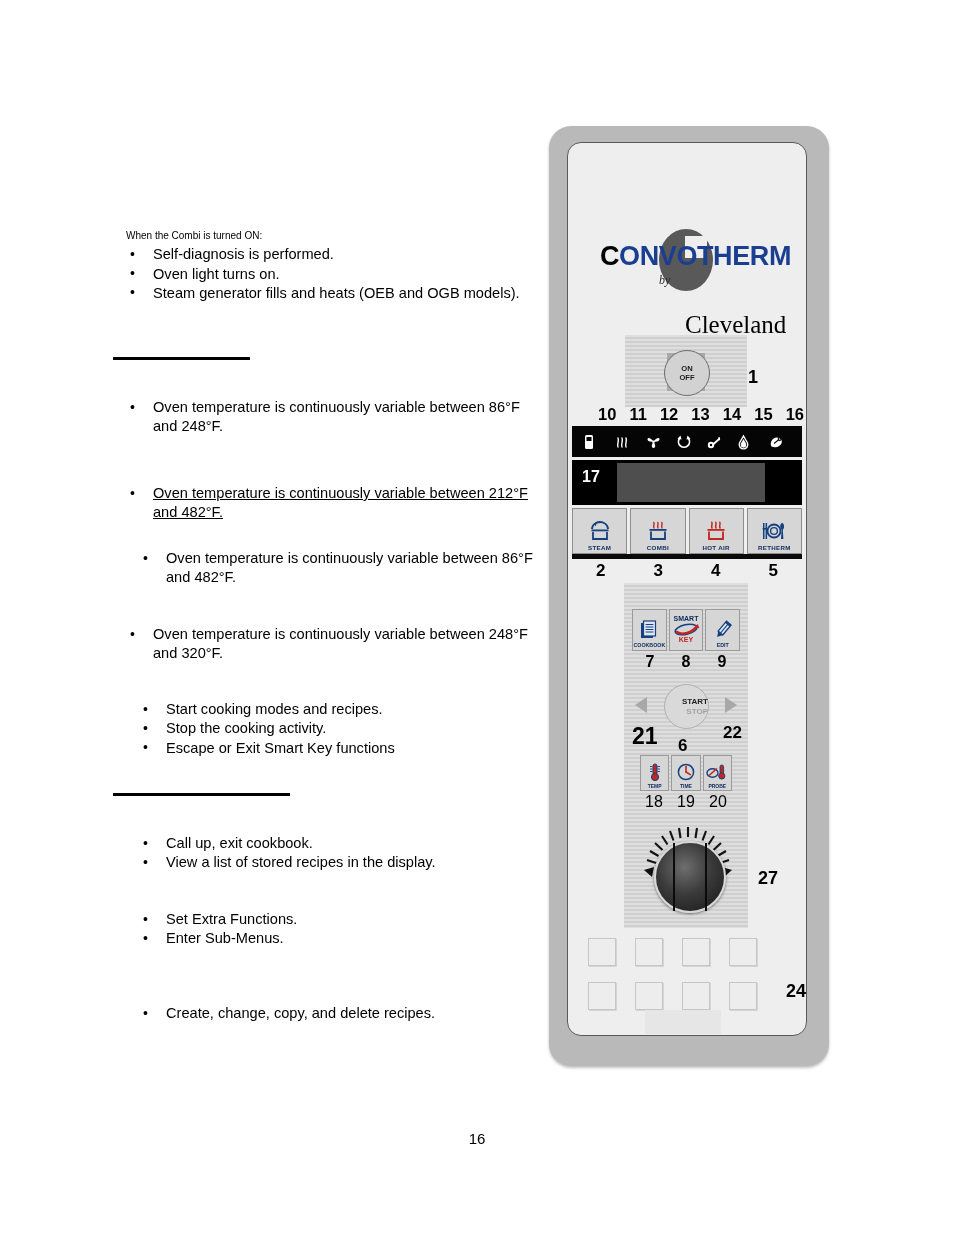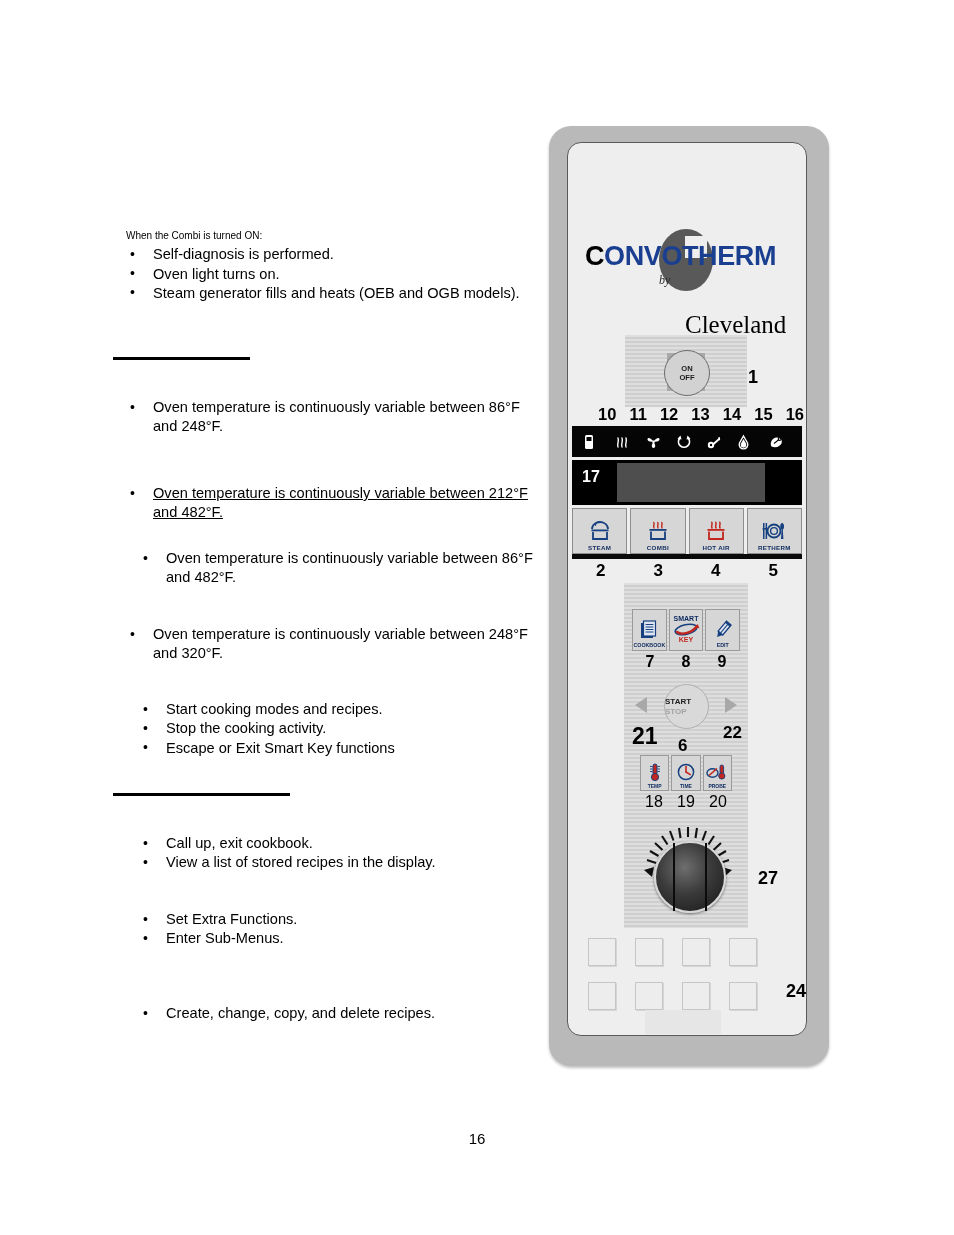--- a/index.html
+++ b/index.html
@@ -136,21 +136,21 @@
     width: 22px;
     height: 22px;
     background: #eeeeee;
     border-radius: 0;
   }
   .logo-word {
     position: absolute;
     left: 0;
     top: 12px;
     width: 206px;
-    text-align: left;
+    text-align: right;
     font-size: 27px;
     font-weight: bold;
     letter-spacing: -0.4px;
     color: #1a3f91;
     font-family: "Liberation Sans", sans-serif;
   }
   .logo-word .k { color: #000; }
   .logo-by {
     position: absolute;
     left: 74px;
@@ -380,21 +380,21 @@
     position: absolute;
     left: 36px;
     top: 1px;
     width: 43px;
     height: 43px;
     border-radius: 50%;
     background: #d9d9d9;
     border: 1.5px solid #b0b0b0;
     display: flex;
     flex-direction: column;
-    align-items: flex-start;
+    align-items: flex-end;
     justify-content: center;
     line-height: 10px;
   }
   .ss-btn .s1 { font-size: 8px; font-weight: bold; color: #222; }
   .ss-btn .s2 { font-size: 8px; font-weight: bold; color: #a3a3a3; }
   .arrow-l, .arrow-r {
     position: absolute;
     top: 14px;
     width: 0; height: 0;
     border-top: 8px solid transparent;

